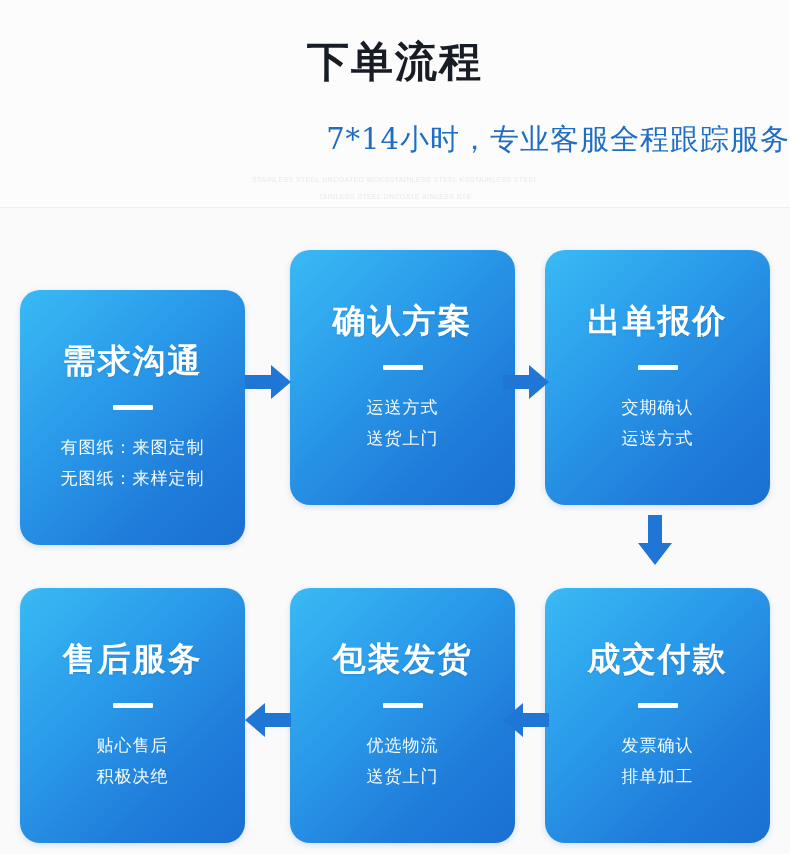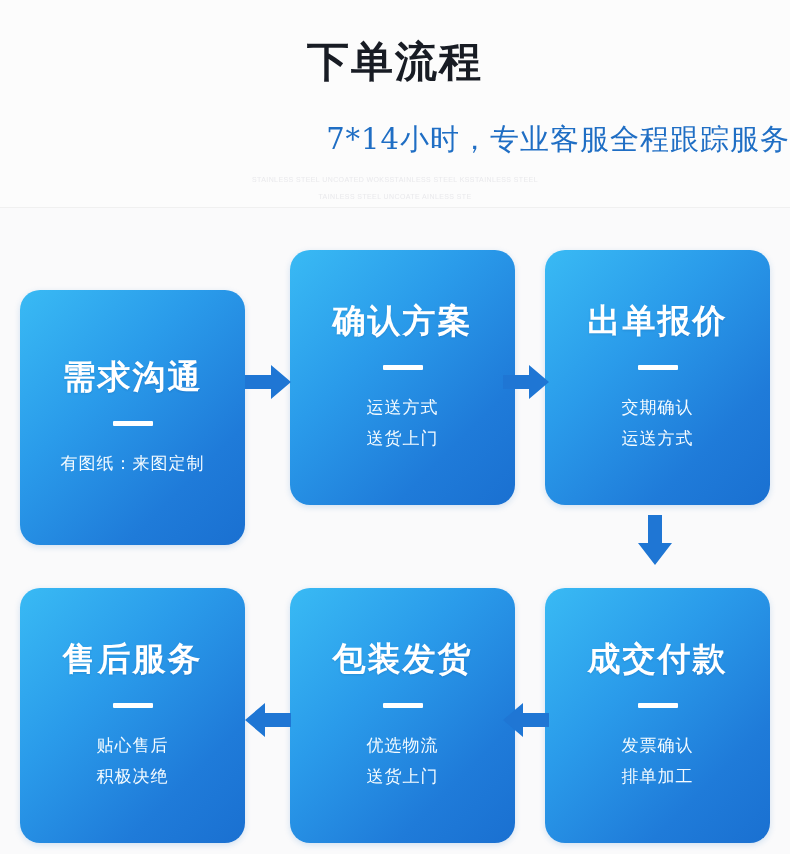--- a/index.html
+++ b/index.html
@@ -112,20 +112,21 @@
     <div class="sub-title">7*14小时，专业客服全程跟踪服务</div>
     <div class="watermark wm1">STAINLESS STEEL UNCOATED WOKSSTAINLESS STEEL KSSTAINLESS STEEL</div>
     <div class="watermark wm2">TAINLESS STEEL UNCOATE AINLESS STE</div>
   </div>
 
   <div class="card" id="card-1">
     <div class="card-inner">
       <div class="card-title">需求沟通</div>
       <div class="card-divider"></div>
       <div class="card-line">有图纸：来图定制</div>
+      <div class="card-line">无图纸：来样定制</div>
     </div>
   </div>
 
   <div class="card" id="card-2">
     <div class="card-inner">
       <div class="card-title">确认方案</div>
       <div class="card-divider"></div>
       <div class="card-line">运送方式</div>
       <div class="card-line">送货上门</div>
     </div>

